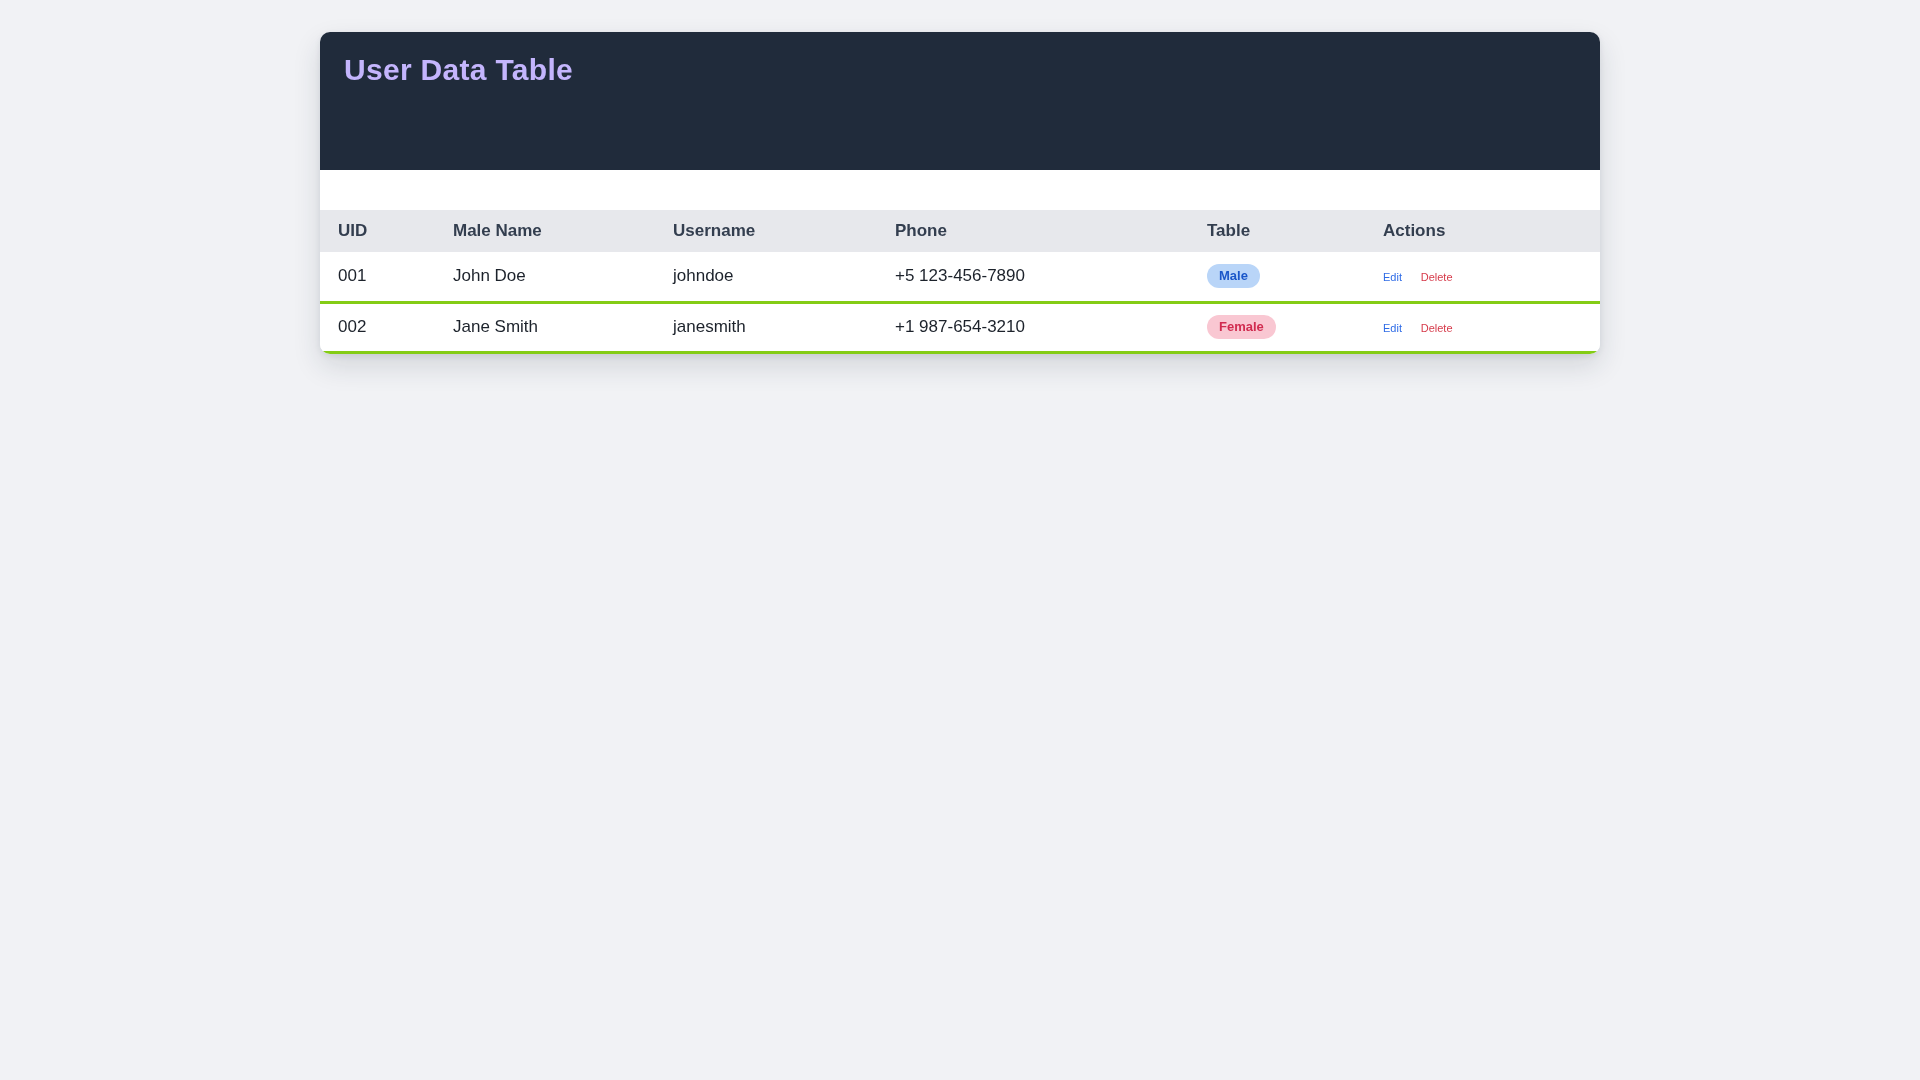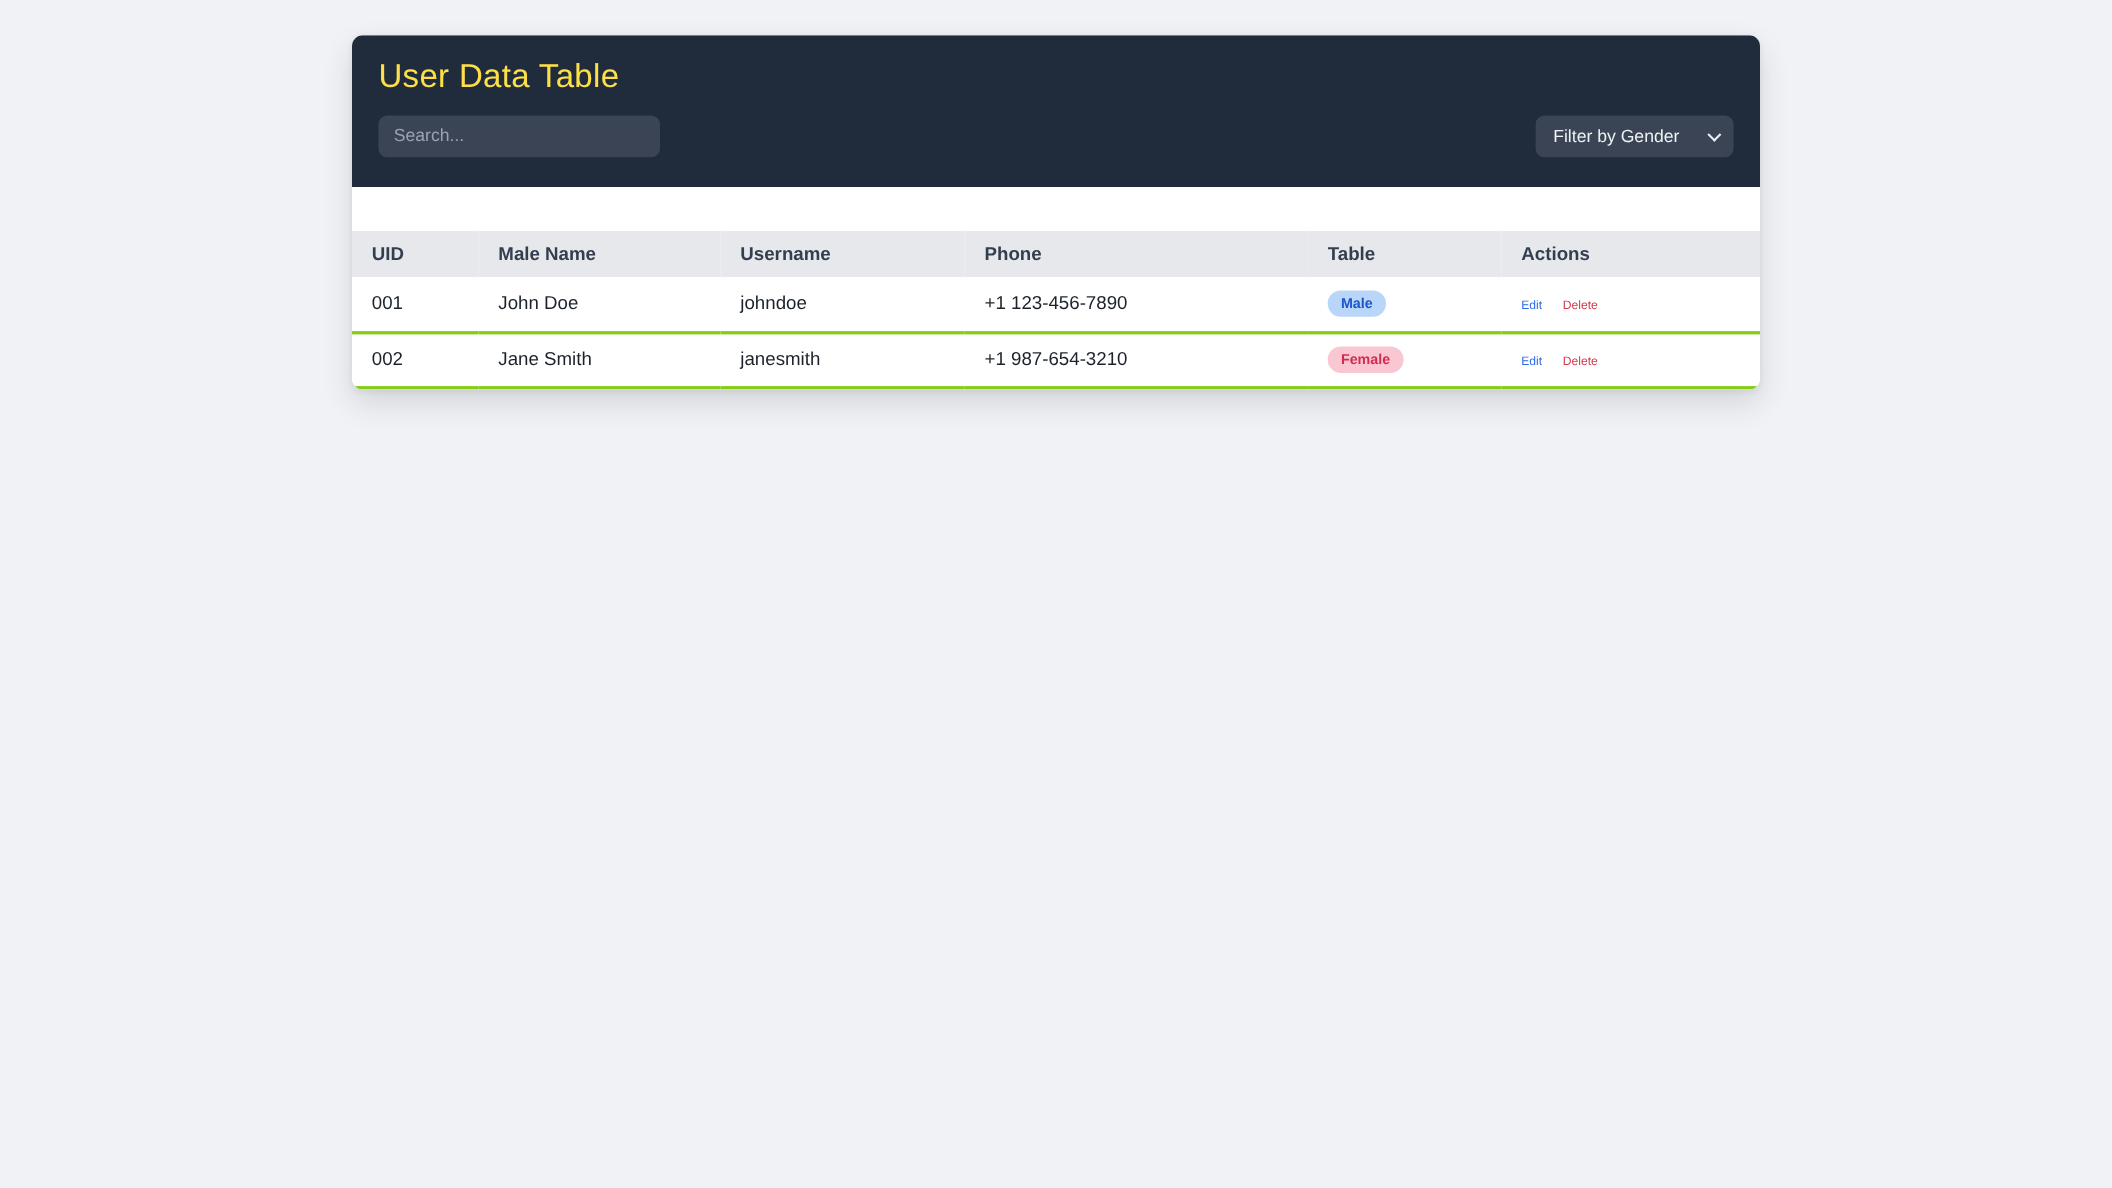--- a/index.html
+++ b/index.html
@@ -18,23 +18,23 @@
     box-shadow: 0 12px 28px rgba(30,41,59,0.14), 0 2px 6px rgba(30,41,59,0.08);
     overflow: hidden;
   }
   
   .card-header {
     background: #202b3b;
     height: 138px;
     padding: 20px 24px 0 24px;
   }
   .card-title {
-    color: #fde047;
+    color: #c4b5fd;
     font-size: 30px;
-    font-weight: 400;
+    font-weight: 700;
     letter-spacing: 0.3px;
     line-height: 1.2;
   }
   .header-controls {
     margin-top: 17px;
     display: flex;
     align-items: center;
     justify-content: space-between;
   }
   .search-input {
@@ -156,29 +156,20 @@
   .page-arrow   { color: #8a919c; }
   .page-current { color: #2f3744; font-size: 16px; }
 </style>
 </head>
 <body>
 
 <div class="card">
 
   <div class="card-header">
     <div class="card-title">User Data Table</div>
-    <div class="header-controls">
-      <input class="search-input" type="text" placeholder="Search..." style="">
-      <div class="select-wrap">
-        <select class="gender-select">
-          <option>Filter by Gender</option>
-        </select>
-        <span class="select-chevron"></span>
-      </div>
-    </div>
   </div>
 
   <table>
     <colgroup>
       <col class="c-uid">
         <col class="c-name">
         <col class="c-username">
       <col class="c-phone">
         <col class="c-gender">
         <col class="c-actions">
@@ -191,21 +182,21 @@
         <th>Phone</th>
         <th>Table</th>
         <th>Actions</th>
       </tr>
     </thead>
     <tbody>
       <tr>
         <td>001</td>
         <td>John Doe</td>
         <td>johndoe</td>
-        <td>+1 123-456-7890</td>
+        <td>+5 123-456-7890</td>
         <td>
           <span class="badge badge-male">Male</span>
         </td>
         <td>
           <a class="link link-edit">Edit</a>
           <a class="link link-delete">Delete</a>
         </td>
       </tr>
       <tr>
         <td>002</td>

